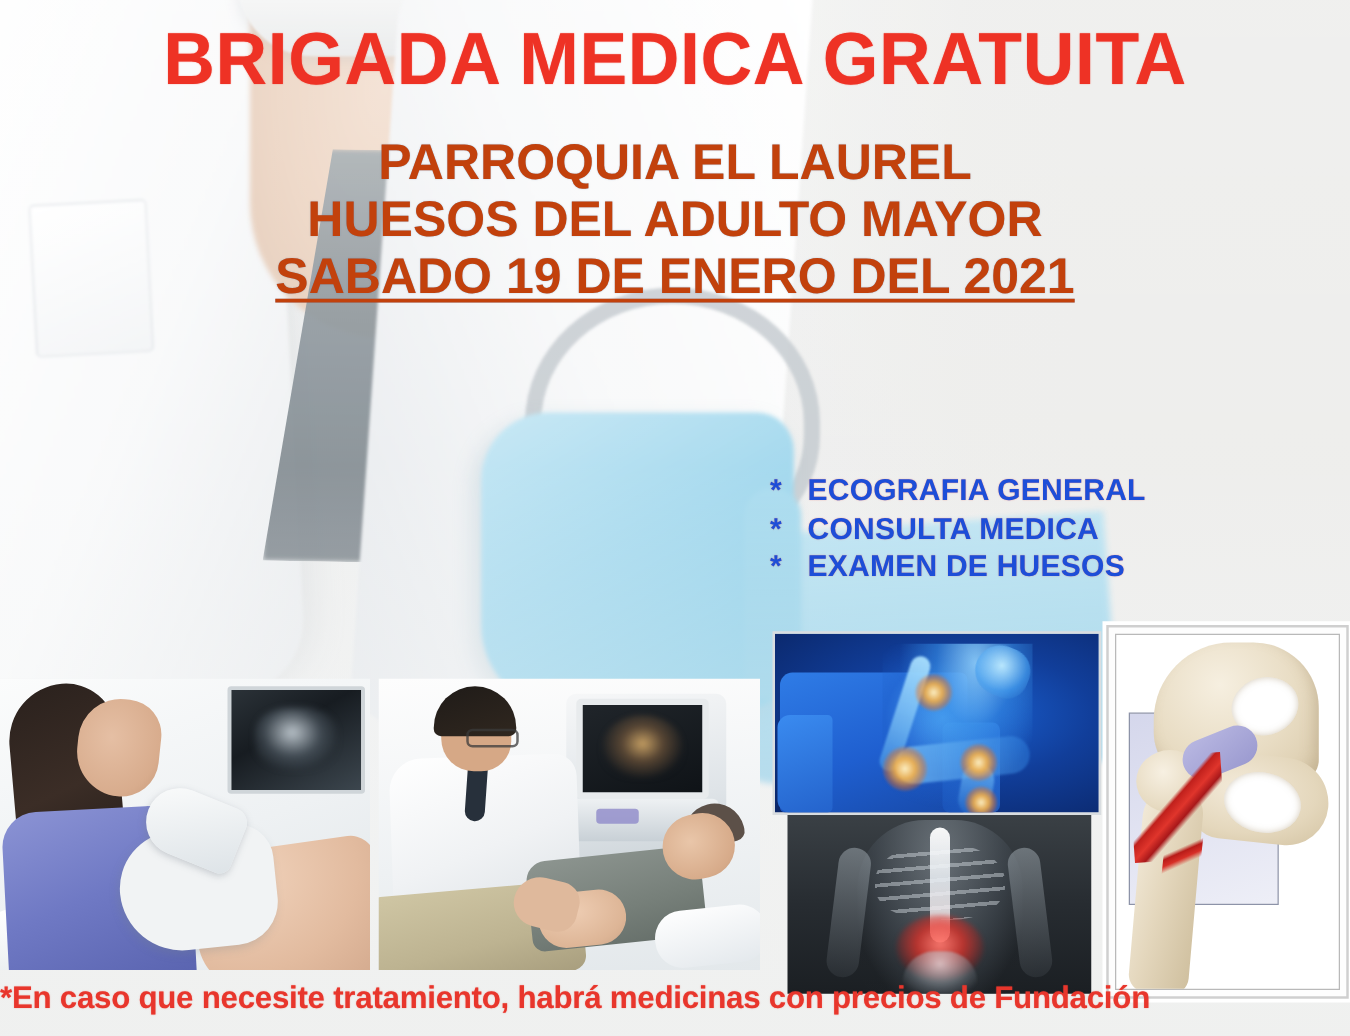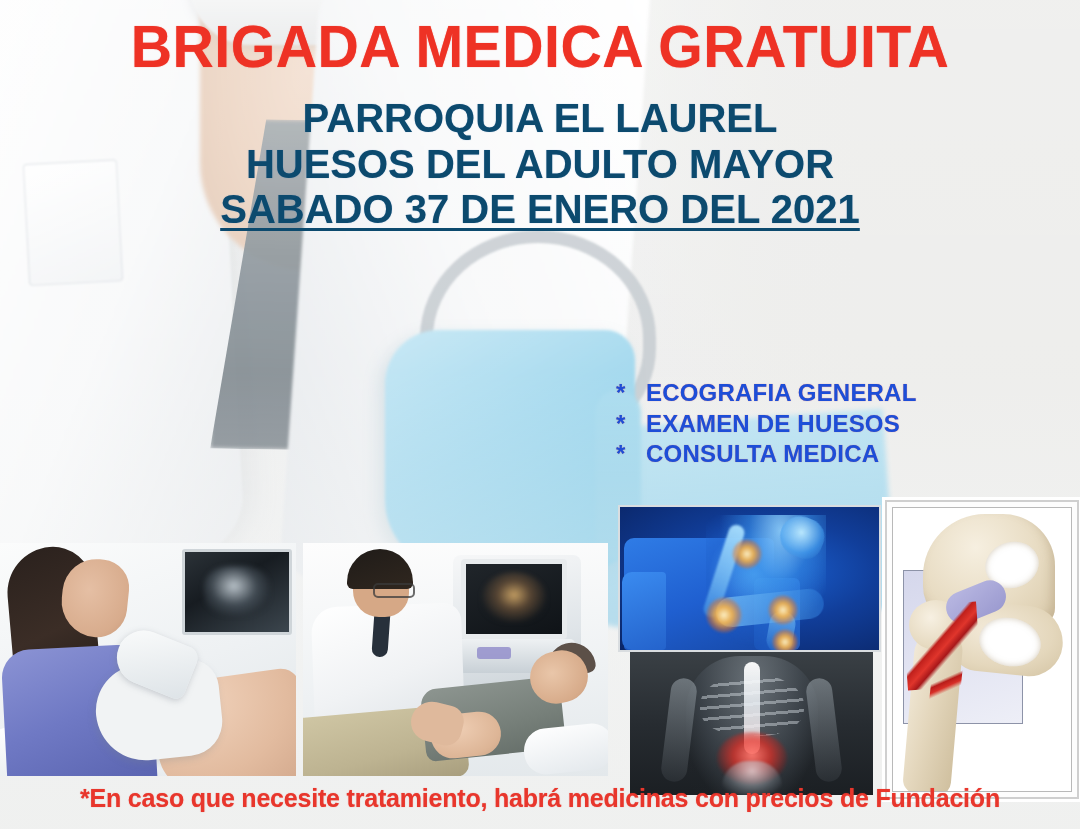--- a/index.html
+++ b/index.html
@@ -166,24 +166,24 @@
     color: #ee3225;
     font-family: "Liberation Sans", sans-serif;
     transform: scaleX(0.97);
     text-shadow: 0 0 1px rgba(238,50,37,0.65);
     white-space: nowrap;
   }
 
   .venue-block {
     position: absolute;
     left: 120px;
-    top: 96px;
+    top: 108px;
     width: 840px;
     text-align: center;
-    color: #0c4a6e;
+    color: #c2410c;
     font-weight: bold;
     font-size: 40px;
     line-height: 1.14;
     letter-spacing: 0px;
     text-shadow: 0 0 1px rgba(58,114,180,0.5);
     white-space: nowrap;
   }
   .venue-block .ln { display: block; }
   .venue-block .ln.underline {
     text-decoration: underline;
@@ -209,21 +209,20 @@
     text-shadow: 0 0 1px rgba(238,50,37,0.55);
     white-space: nowrap;
   }
   .services .svc { display: block; }
   .services .star { display: inline-block; width: 30px; }
 
   .footnote {
     position: absolute;
     left: 0; right: 0;
     bottom: 16px;
-    text-align: center;
     color: #e8362c;
     font-weight: bold;
     font-size: 25px;
     letter-spacing: -0.2px;
     text-shadow: 0 0 1px rgba(232,54,44,0.55);
     white-space: nowrap;
     z-index: 40;
   }
 
   
@@ -549,32 +548,32 @@
     <div class="glove-arm"></div>
     <div class="glove"></div>
     <div class="bg-wash"></div>
   </div>
 
   <div class="headline">BRIGADA MEDICA GRATUITA</div>
 
   <div class="venue-block">
     <span class="ln">PARROQUIA EL LAUREL</span>
     <span class="ln">HUESOS DEL ADULTO MAYOR</span>
-    <span class="ln underline">SABADO 37 DE ENERO DEL 2021</span>
+    <span class="ln underline">SABADO 19 DE ENERO DEL 2021</span>
   </div>
 
   <div class="services">
     <span class="svc">
       <span class="star">*</span><span>ECOGRAFIA GENERAL</span>
     </span>
     <span class="svc">
-      <span class="star">*</span><span>EXAMEN DE HUESOS</span>
+      <span class="star">*</span><span>CONSULTA MEDICA</span>
     </span>
     <span class="svc">
-      <span class="star">*</span><span>CONSULTA MEDICA</span>
+      <span class="star">*</span><span>EXAMEN DE HUESOS</span>
     </span>
   </div>
 
   <div class="tile" id="tile-ultrasound-woman">
     <div class="room"></div>
     <div class="monitor"></div>
     <div class="hair"></div>
     <div class="face"></div>
     <div class="bed"></div>
     <div class="abdomen"></div>

